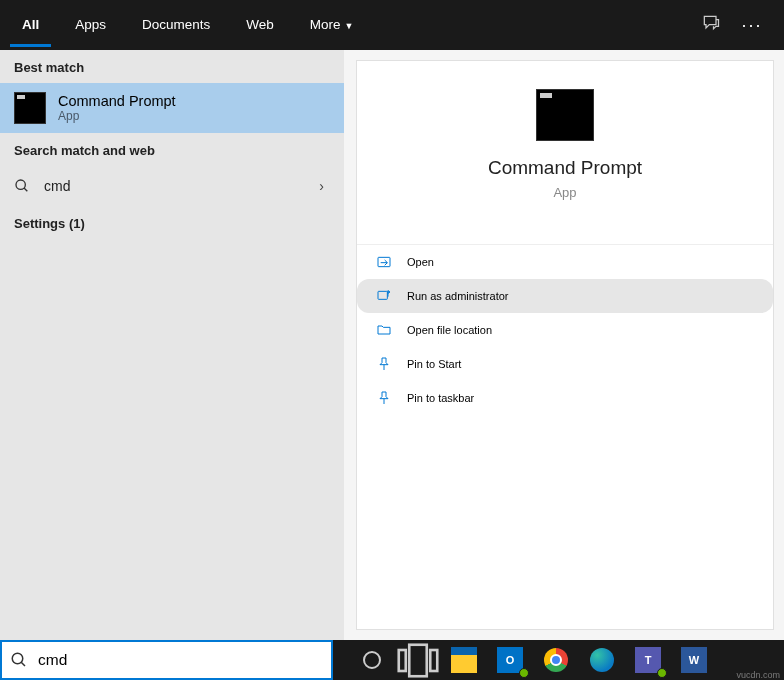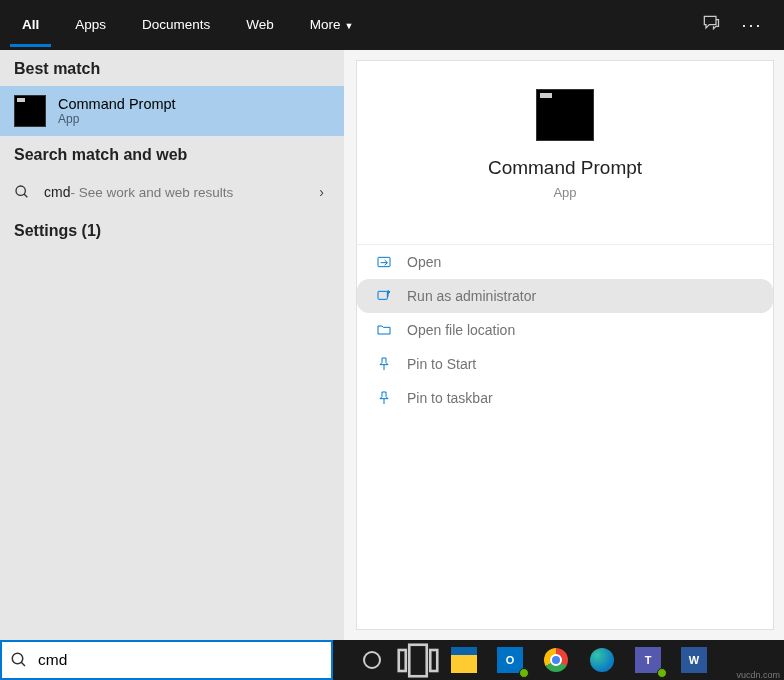--- a/index.html
+++ b/index.html
@@ -13,21 +13,21 @@
 .more-chev { font-size: 9px; margin-left: 4px; }
 .top-right { display: flex; align-items: center; gap: 20px; margin-right: 12px; }
 .feedback-icon svg { width: 20px; height: 20px; }
 .ellipsis { font-size: 18px; letter-spacing: 1px; cursor: pointer; }
 
 
 .main { display: flex; height: 590px; }
 .left-panel { width: 344px; background: #e6e6e6; }
 .right-panel { flex: 1; background: #fff; margin: 10px 10px 10px 12px; border: 1px solid #e0e0e0; }
 
-.section-header { font-size: 16px; font-weight: 700; padding: 10px 14px 8px; color: #222; }
+.section-header { font-size: 13px; font-weight: 700; padding: 10px 14px 8px; color: #222; }
 
 .result-item { display: flex; align-items: center; padding: 9px 14px; cursor: pointer; }
 .result-item.selected { background: #a9cdec; }
 .result-icon { width: 32px; height: 32px; background: #000; border: 1px solid #333; margin-right: 12px; position: relative; }
 .result-icon::before { content: ""; position: absolute; top: 2px; left: 2px; width: 8px; height: 4px; background: #ccc; }
 .result-text { flex: 1; }
 .result-title { font-size: 14.5px; color: #000; }
 .result-sub { font-size: 12px; color: #4a5a6a; }
 
 .search-web-item { display: flex; align-items: center; padding: 12px 14px; cursor: pointer; }
@@ -37,21 +37,21 @@
 .chevron-right { margin-left: auto; font-size: 14px; color: #444; margin-right: 6px; }
 
 
 .preview-head { text-align: center; padding: 28px 10px 14px; }
 .preview-icon { width: 58px; height: 52px; background: #000; border: 1px solid #333; margin: 0 auto 16px; position: relative; }
 .preview-icon::before { content: ""; position: absolute; top: 3px; left: 3px; width: 12px; height: 5px; background: #ccc; }
 .preview-title { font-size: 19px; color: #222; font-weight: 400; }
 .preview-sub { font-size: 13px; color: #888; margin-top: 6px; }
 
 .action-list { margin-top: 30px; border-top: 1px solid #eee; }
-.action-item { display: flex; align-items: center; padding: 9px 18px; font-size: 14px; cursor: pointer; color: #737373; }
+.action-item { display: flex; align-items: center; padding: 9px 18px; font-size: 11px; cursor: pointer; color: #000000; }
 .action-item.hover { background: #e6e6e6; border-radius: 12px; }
 .action-icon { width: 18px; height: 16px; margin-right: 14px; color: #0078d4; display: flex; align-items: center; justify-content: center; }
 .action-icon svg { width: 16px; height: 16px; }
 
 
 .search-row { position: absolute; bottom: 0; left: 0; right: 0; height: 40px; display: flex; background: #1a1a1a; }
 .search-box { width: 333px; height: 40px; background: #fff; border: 2px solid #0078d4; display: flex; align-items: center; padding: 0 8px; }
 .search-box .si { width: 18px; height: 18px; margin-right: 10px; }
 .search-input { border: none; outline: none; font-size: 15.5px; flex: 1; background: transparent; }
 
@@ -103,21 +103,20 @@
         <div class="result-sub">App</div>
       </div>
     </div>
     <div class="section-header">Search match and web</div>
     <div class="search-web-item">
       <svg class="search-icon-sm" viewBox="0 0 24 24" fill="none" stroke="#333" stroke-width="2">
           <circle cx="10" cy="10" r="7"></circle>
           <line x1="20" y1="20" x2="15" y2="15"></line>
         </svg>
       <span class="sw-text">cmd</span>
-      <span class="sw-hint"> - See work and web results</span>
       <span class="chevron-right">›</span>
     </div>
     <div class="section-header">Settings (1)</div>
   </div>
 
   <div class="right-panel">
     <div class="preview-head">
       <div class="preview-icon"></div>
       <div class="preview-title">Command Prompt</div>
       <div class="preview-sub">App</div>

